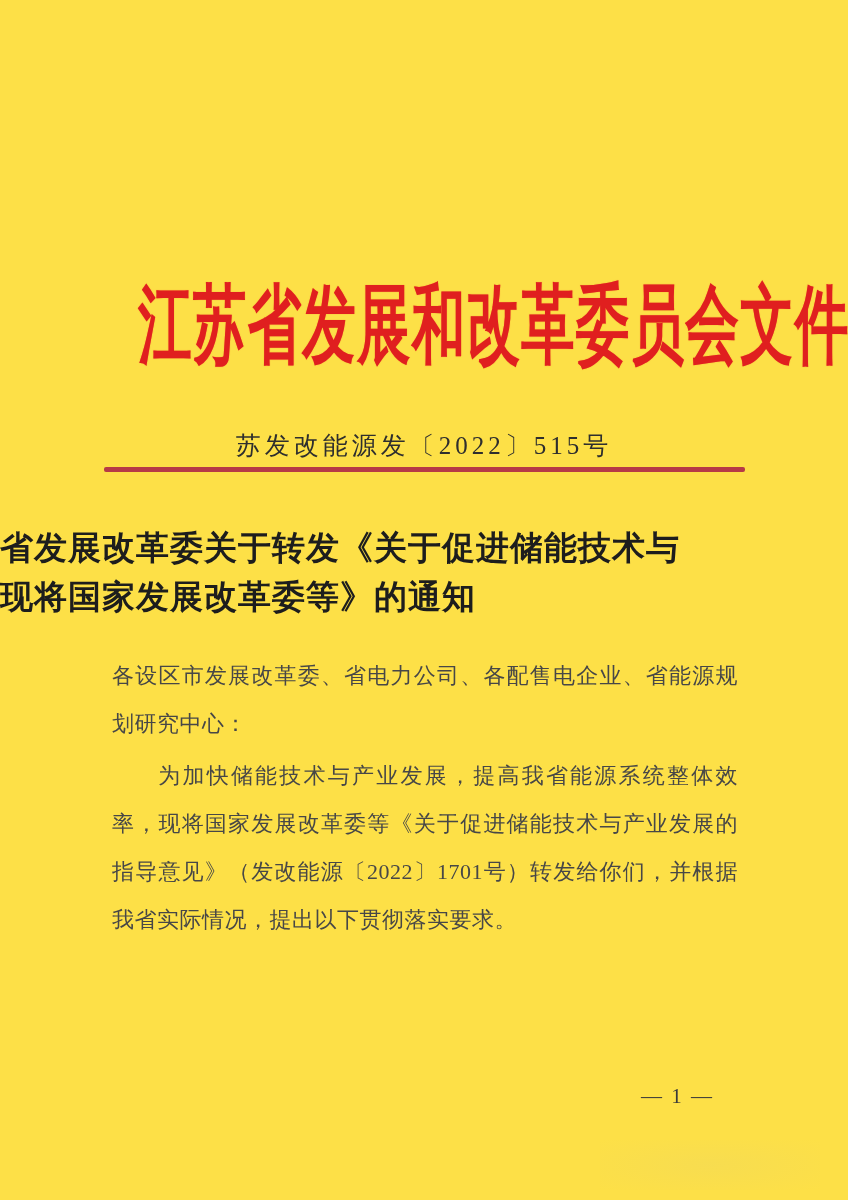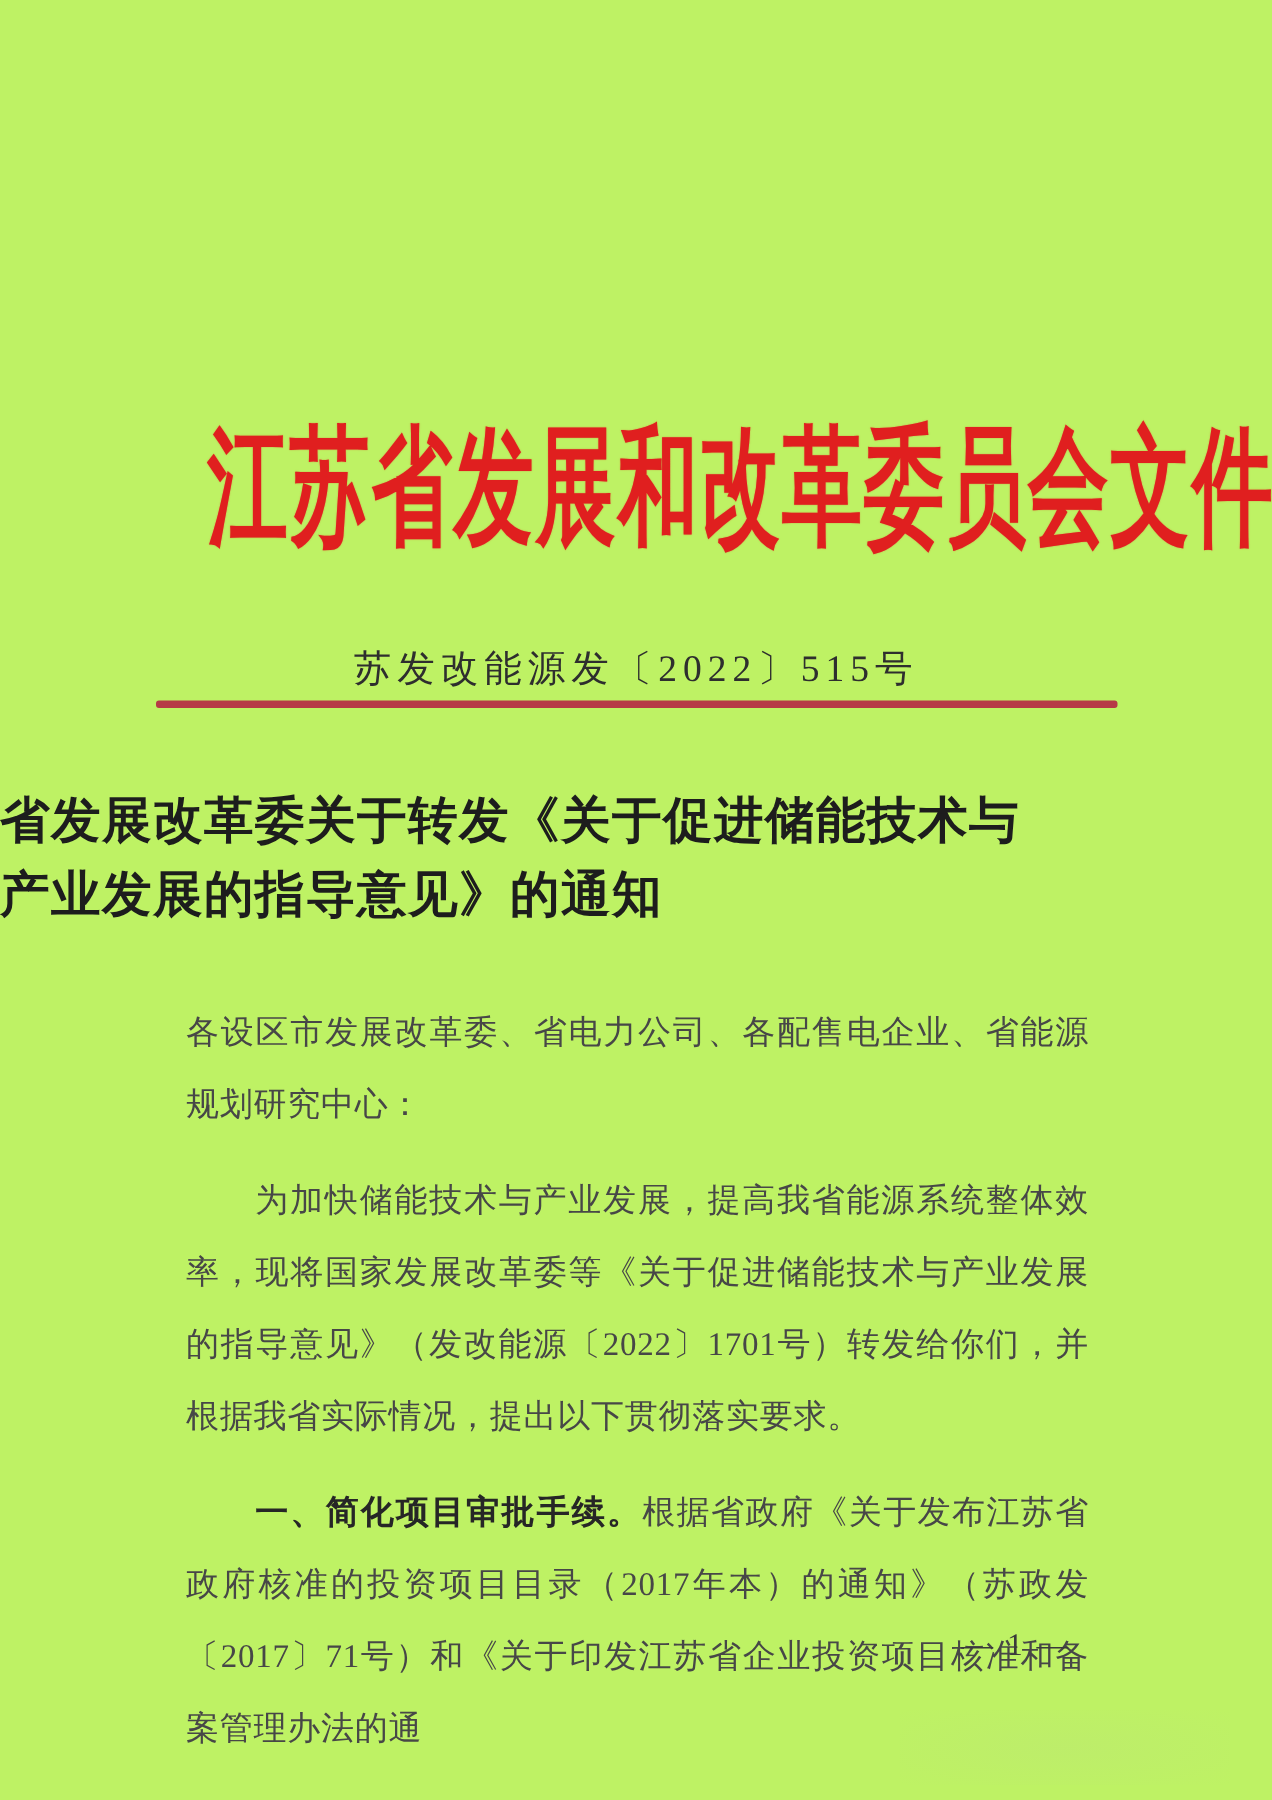--- a/index.html
+++ b/index.html
@@ -4,21 +4,21 @@
 <style>
   html, body {
     margin: 0;
     padding: 0;
     background: #ffffff;
   }
   .page {
     position: relative;
     width: 848px;
     height: 1200px;
-    background: #bef264;
+    background: #fde047;
     overflow: hidden;
     font-family: "Liberation Serif", serif;
   }
   
   .letterhead {
     position: absolute;
     top: 268px;
     left: 0;
     width: 100%;
     text-align: center;
@@ -74,21 +74,21 @@
     top: 648px;
     left: 108px;
     width: 634px;
     font-size: 22px;
     line-height: 48px;
     letter-spacing: 0.5px;
     color: #474747;
     text-align: justify;
   }
   .body-text p {
-    margin: 16px;
+    margin: 4px;
   }
   .body-text p.indent {
     text-indent: 2.1em;
   }
   .lead-bold {
     font-family: "Liberation Sans", sans-serif;
     font-weight: 700;
     color: #262626;
     letter-spacing: 1px;
   }
@@ -124,26 +124,25 @@
   <div class="letterhead">
     <span class="inner">江苏省发展和改革委员会文件</span>
   </div>
 
   <div class="doc-number">苏发改能源发〔2022〕515号</div>
 
   <div class="red-line"></div>
 
   <div class="doc-title">
     <div>省发展改革委关于转发《关于促进储能技术与</div>
-    <div>产业发展的指导意见》的通知</div>
+    <div>现将国家发展改革委等》的通知</div>
   </div>
 
   <div class="body-text">
     <p>各设区市发展改革委、省电力公司、各配售电企业、省能源规划研究中心：</p>
     <p class="indent">为加快储能技术与产业发展，提高我省能源系统整体效率，现将国家发展改革委等《关于促进储能技术与产业发展的指导意见》（发改能源〔2022〕1701号）转发给你们，并根据我省实际情况，提出以下贯彻落实要求。</p>
-    <p class="indent"><span class="lead-bold">一、简化项目审批手续。</span><span>根据省政府《关于发布江苏省政府核准的投资项目目录（2017年本）的通知》（苏政发〔2017〕71号）和《关于印发江苏省企业投资项目核准和备案管理办法的通</span></p>
   </div>
 
   <div class="page-number">— 1 —</div>
 
   <div class="scan-smudge"></div>
 
 </div>
 
 </body></html>

